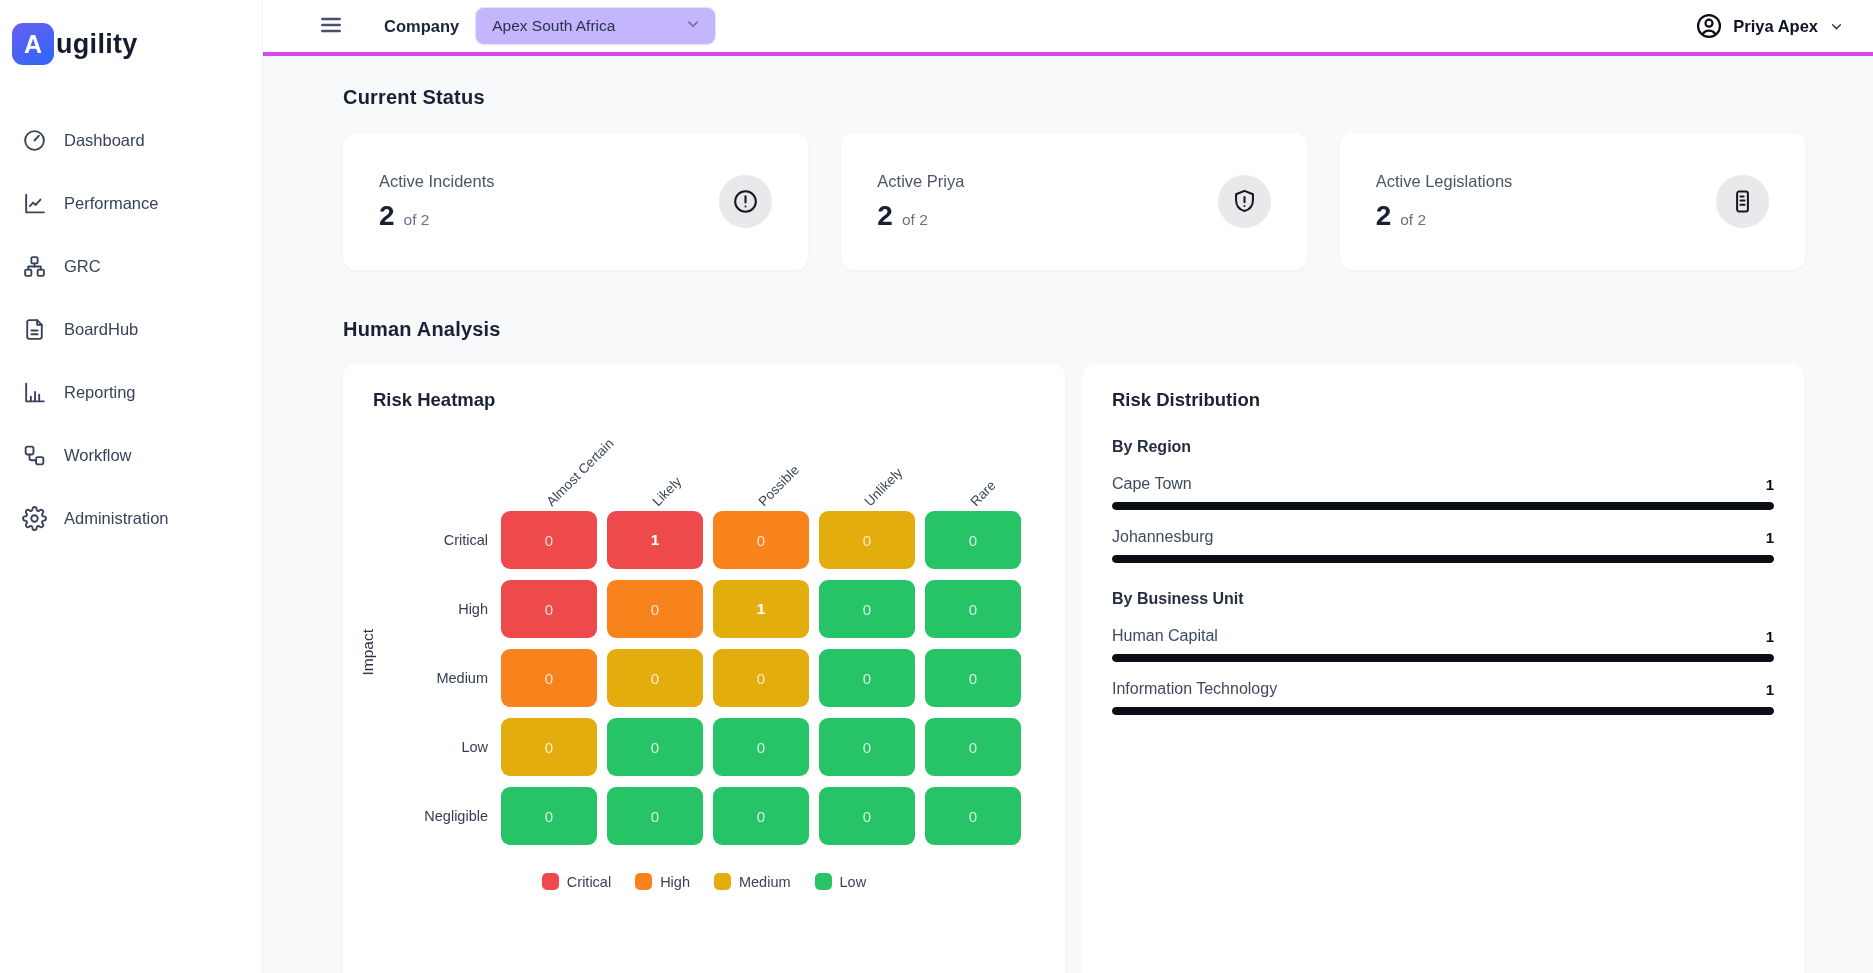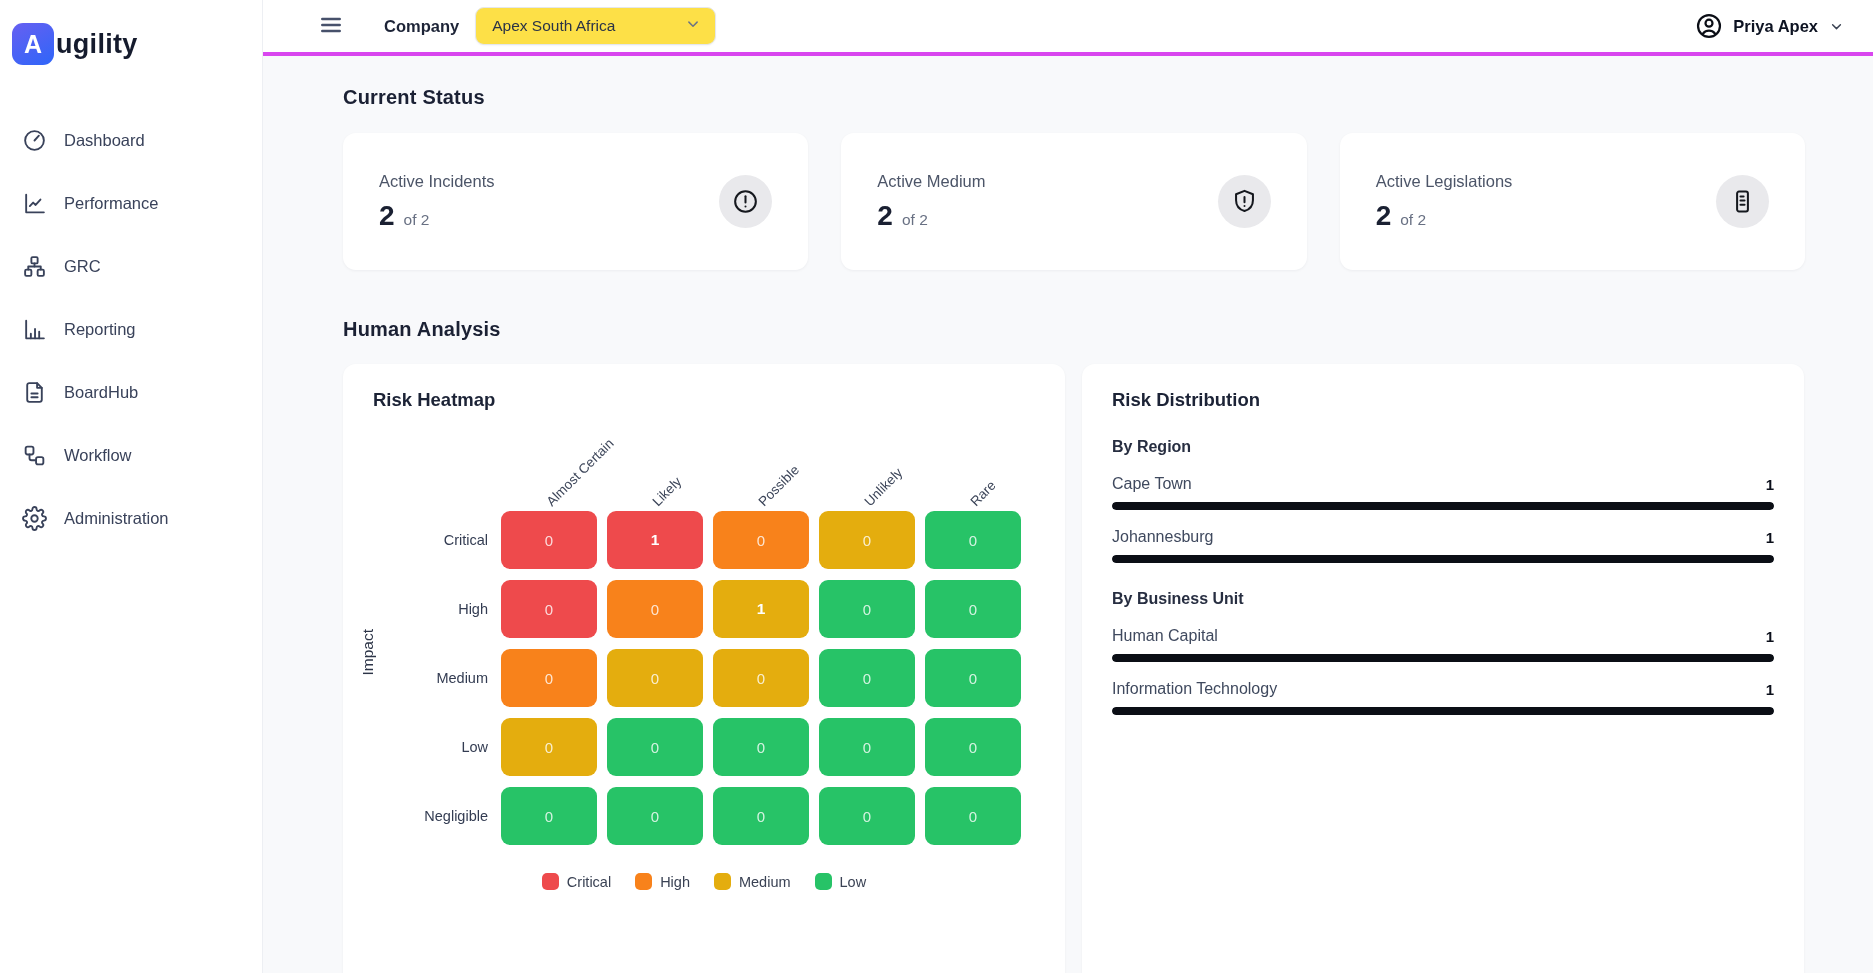--- a/index.html
+++ b/index.html
@@ -19,21 +19,21 @@
     color:#39425a; font-size:16.5px; font-weight:500; cursor:pointer; }
   .nav-item svg { width:25px; height:25px; flex-shrink:0; }
 
   
   .main { flex:1; display:flex; flex-direction:column; min-width:0; }
   .topbar { height:56px; flex-shrink:0; background:#fff; border-bottom:4px solid #d946ef;
     display:flex; align-items:center; padding:0 28px 0 55px;text-align:center; }
   .hamburger { background:none; border:none; cursor:pointer; color:#47516b; display:flex; align-items:center; }
   .hamburger svg { width:26px; height:26px; }
   .company-label { margin-left:40px; font-size:16.5px; font-weight:700; color:#1d2437; }
-  .company-select { margin-left:16px; width:241px; height:38px; background:#fde047;
+  .company-select { margin-left:16px; width:241px; height:38px; background:#c4b5fd;
     border:1px solid #e4e7ec; border-radius:9px; box-shadow:0 1px 2px rgba(16,24,40,.04);
     display:flex; align-items:center; justify-content:space-between; padding:0 13px 0 16px;
     font-size:15.5px; color:#2a3347; cursor:pointer; }
   .company-select svg { width:18px; height:18px; color:#6b7486; }
   .tb-spacer { flex:1; }
   .user-menu { display:flex; align-items:center; gap:10px; cursor:pointer; }
   .user-menu .avatar { width:28px; height:28px; color:#0b0e16; }
   .user-name { font-size:16.5px; font-weight:600; color:#0d1322; }
   .user-menu .chev { width:17px; height:17px; color:#394151; }
 
@@ -123,35 +123,35 @@
               <rect x="15" y="15" width="6" height="6" rx="1.2"></rect>
               <path d="M12 9v3"></path>
               <path d="M6 15v-3h12v3"></path>
             </svg>
           </span>
           <span>GRC</span>
         </div>
         <div class="nav-item">
           <span style="display:flex">
             <svg viewBox="0 0 24 24" fill="none" stroke="currentColor" stroke-width="1.8" stroke-linecap="round" stroke-linejoin="round">
-              <path d="M4 3.5v17h17"></path>
-              <path d="M8.5 20.5v-4.5M12.5 20.5v-9M16.5 20.5v-6.5"></path>
-            </svg>
-          </span>
-          <span>Reporting</span>
-        </div>
-        <div class="nav-item">
-          <span style="display:flex">
-            <svg viewBox="0 0 24 24" fill="none" stroke="currentColor" stroke-width="1.8" stroke-linecap="round" stroke-linejoin="round">
               <path d="M14.5 3H7a2 2 0 0 0-2 2v14a2 2 0 0 0 2 2h10a2 2 0 0 0 2-2V7.5z"></path>
               <path d="M14.5 3v4.5H19"></path>
               <path d="M9 13h6M9 16.5h6"></path>
             </svg>
           </span>
           <span>BoardHub</span>
+        </div>
+        <div class="nav-item">
+          <span style="display:flex">
+            <svg viewBox="0 0 24 24" fill="none" stroke="currentColor" stroke-width="1.8" stroke-linecap="round" stroke-linejoin="round">
+              <path d="M4 3.5v17h17"></path>
+              <path d="M8.5 20.5v-4.5M12.5 20.5v-9M16.5 20.5v-6.5"></path>
+            </svg>
+          </span>
+          <span>Reporting</span>
         </div>
         <div class="nav-item">
           <span style="display:flex">
             <svg viewBox="0 0 24 24" fill="none" stroke="currentColor" stroke-width="1.8" stroke-linecap="round" stroke-linejoin="round">
               <rect x="3.5" y="3.5" width="7.5" height="7.5" rx="1.8"></rect>
               <path d="M7.2 11v3.6a2 2 0 0 0 2 2h4.3"></path>
               <rect x="13.5" y="13.5" width="7" height="7" rx="1.8"></rect>
             </svg>
           </span>
           <span>Workflow</span>
@@ -214,21 +214,21 @@
                 <svg viewBox="0 0 24 24" fill="none" stroke="currentColor" stroke-width="1.8" stroke-linecap="round" stroke-linejoin="round">
                   <circle cx="12" cy="12" r="9.2"></circle>
                   <path d="M12 7.4v5.4"></path>
                   <path d="M12 16.4h.01"></path>
                 </svg>
               </span>
             </div>
           </article>
           <article class="card status-card">
             <div>
-       <div class="sc-label">Active Medium</div>
+       <div class="sc-label">Active Priya</div>
        <div class="sc-value-row">
          <span class="sc-value">2</span>
          <span class="sc-suffix">of 2</span>
        </div>
      </div>
      <div class="sc-icon">
               <span style="display:flex">
                 <svg viewBox="0 0 24 24" fill="none" stroke="currentColor" stroke-width="1.8" stroke-linecap="round" stroke-linejoin="round">
                   <path d="M12 2.5 19.5 5.6v5.2c0 4.9-3.2 8.3-7.5 9.7-4.3-1.4-7.5-4.8-7.5-9.7V5.6z"></path>
                   <path d="M12 8v4.6"></path>

